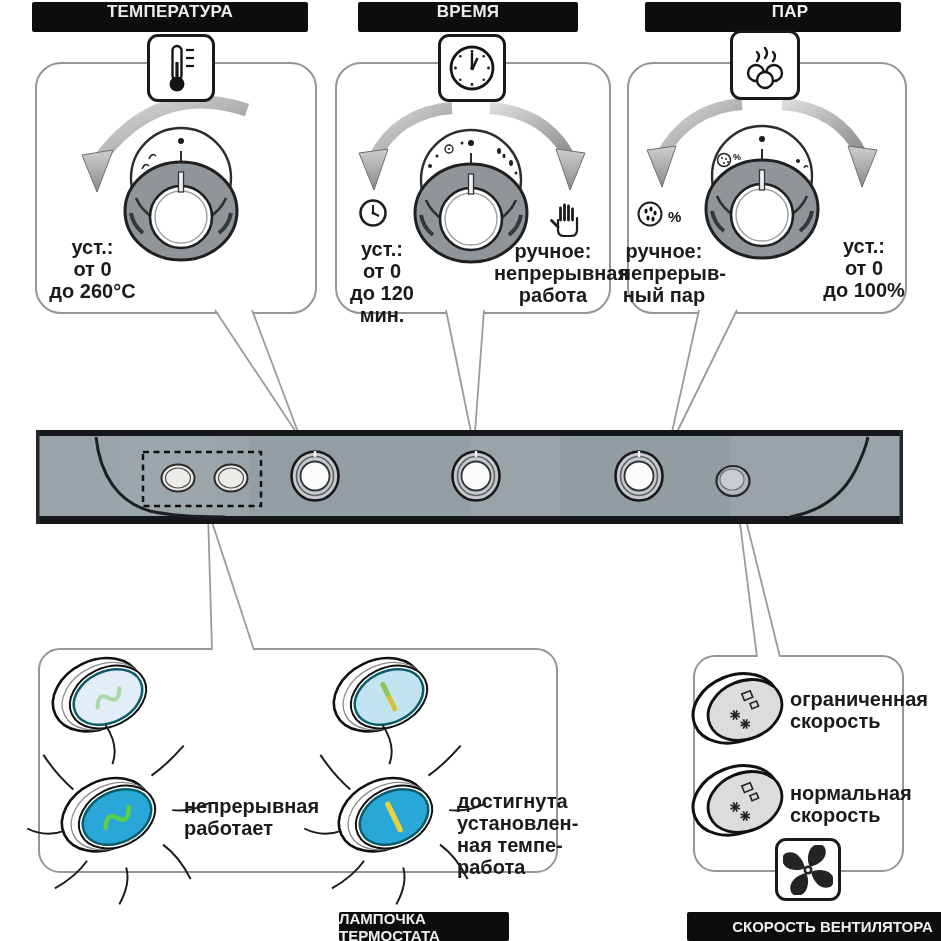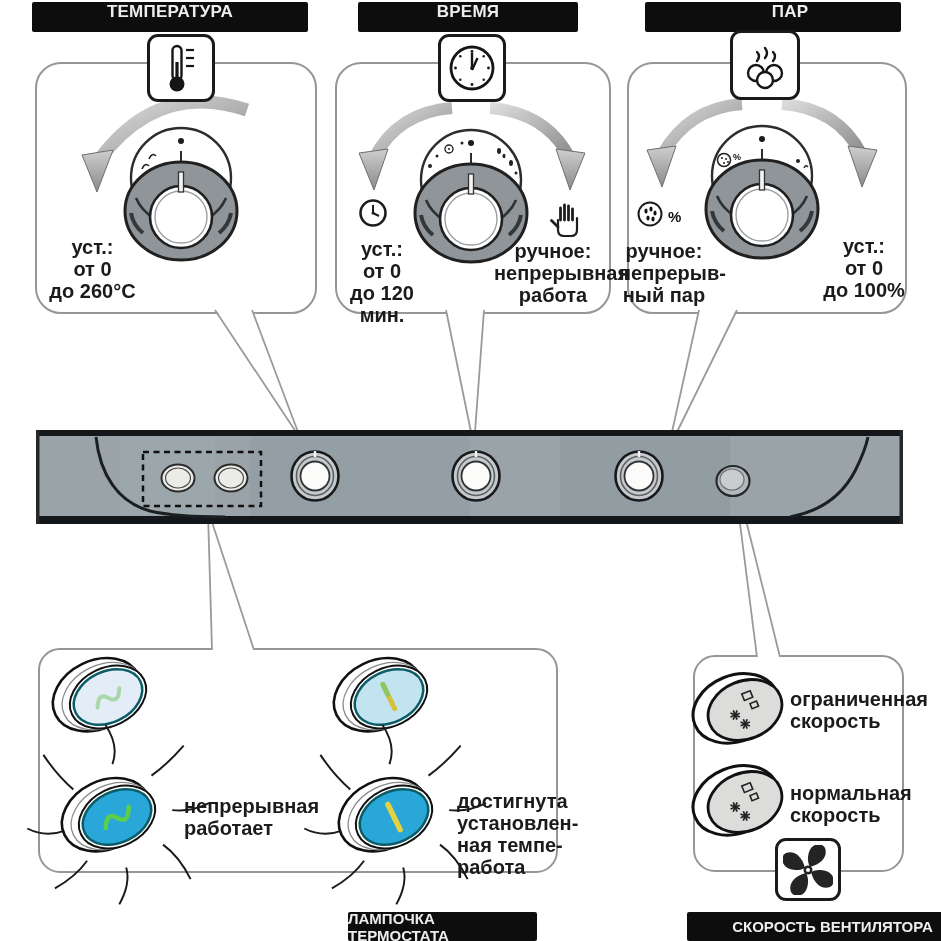--- a/index.html
+++ b/index.html
@@ -336,20 +336,20 @@
 работает</div>
   <div class="lbl" style="left:457px;top:790px;width:118px;">достигнута
 установлен-
 ная темпе-
 работа</div>
   <div class="lbl" style="left:790px;top:688px;width:120px;">ограниченная
 скорость</div>
   <div class="lbl" style="left:790px;top:782px;width:110px;">нормальная
 скорость</div>
 
-  <div class="fbar" style="left:348px;top:912px;width:189px;">
+  <div class="fbar" style="left:339px;top:912px;width:170px;">
     <span>ЛАМПОЧКА ТЕРМОСТАТА</span>
   </div>
   <div class="fbar" style="left:687px;top:912px;width:223px;padding-left:34px;">
     <span>СКОРОСТЬ ВЕНТИЛЯТОРА</span>
   </div>
 
 </div>
 
 </body></html>

